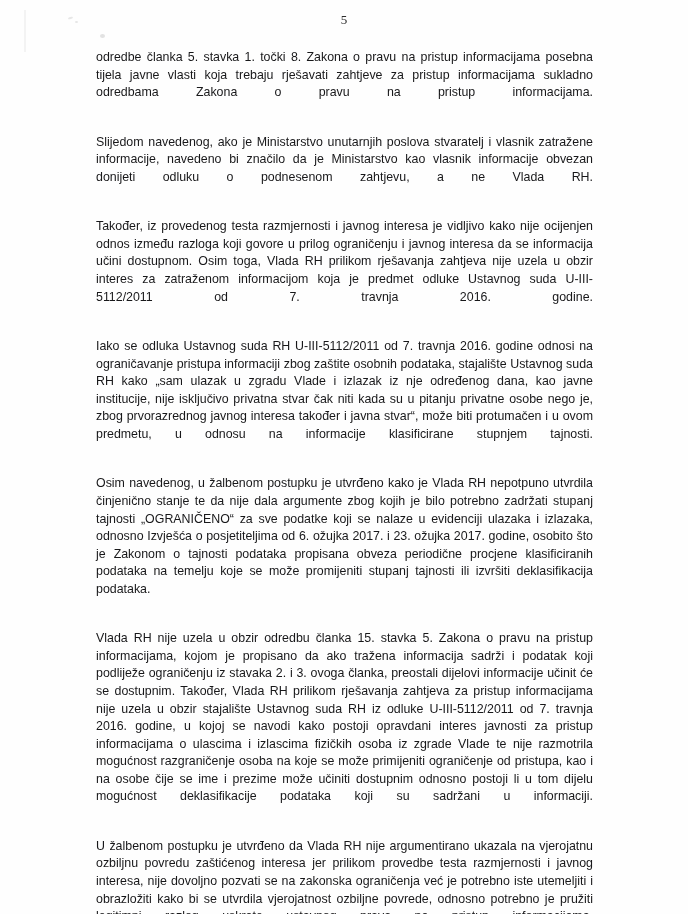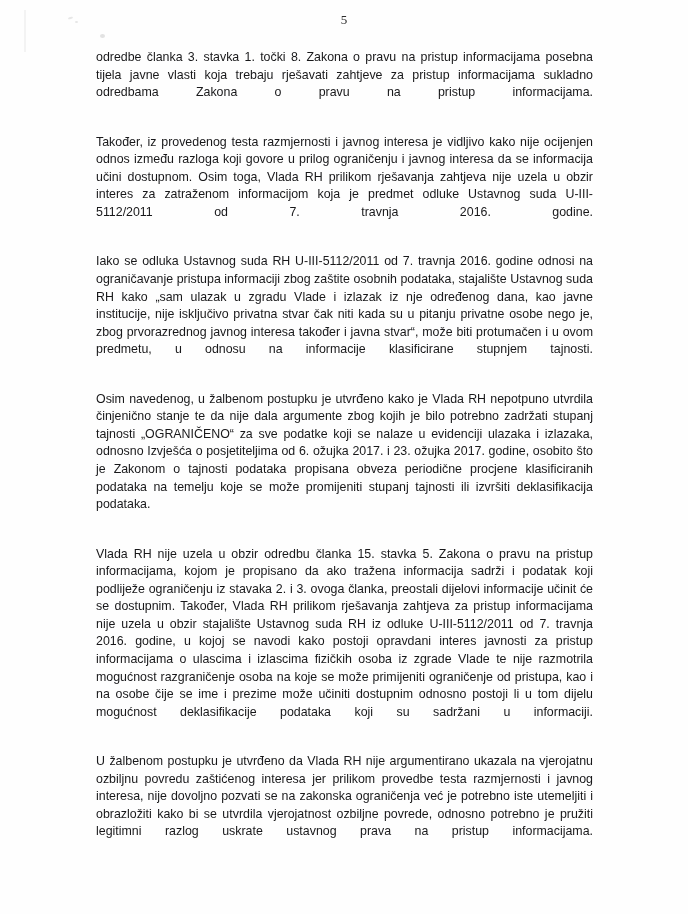--- a/index.html
+++ b/index.html
@@ -76,21 +76,22 @@
 
   <div class="scan-speck speck-a"></div>
   <div class="scan-speck speck-b"></div>
   <div class="scan-speck speck-c"></div>
   <div class="scan-speck speck-d"></div>
   <div class="scan-speck speck-e"></div>
 
   <div class="page-number">5</div>
 
   <div class="body-text">
-    <p class="para">odredbe članka 3. stavka 1. točki 8. Zakona o pravu na pristup informacijama posebna tijela javne vlasti koja trebaju rješavati zahtjeve za pristup informacijama sukladno odredbama Zakona o pravu na pristup informacijama.</p>
+    <p class="para">odredbe članka 5. stavka 1. točki 8. Zakona o pravu na pristup informacijama posebna tijela javne vlasti koja trebaju rješavati zahtjeve za pristup informacijama sukladno odredbama Zakona o pravu na pristup informacijama.</p>
+    <p class="para">Slijedom navedenog, ako je Ministarstvo unutarnjih poslova stvaratelj i vlasnik zatražene informacije, navedeno  bi značilo da je Ministarstvo kao vlasnik informacije obvezan donijeti odluku o podnesenom zahtjevu, a ne Vlada RH.</p>
     <p class="para">Također, iz provedenog testa razmjernosti i javnog interesa je vidljivo kako nije ocijenjen odnos između razloga koji govore u prilog ograničenju i javnog interesa da se informacija učini dostupnom. Osim toga, Vlada RH prilikom rješavanja zahtjeva nije uzela u obzir interes za zatraženom informacijom koja je predmet odluke Ustavnog suda U-III-5112/2011 od 7. travnja 2016. godine.</p>
     <p class="para">Iako se odluka Ustavnog suda RH U-III-5112/2011 od 7. travnja 2016. godine odnosi na ograničavanje pristupa informaciji zbog zaštite osobnih podataka, stajalište Ustavnog suda RH kako „sam ulazak u zgradu Vlade i izlazak iz nje određenog dana, kao javne institucije, nije isključivo privatna stvar čak niti kada su u pitanju privatne osobe nego je, zbog prvorazrednog javnog interesa također i javna stvar“, može biti protumačen i u ovom predmetu, u odnosu na informacije klasificirane stupnjem tajnosti.</p>
     <p class="para">Osim navedenog, u žalbenom postupku je utvrđeno kako je Vlada RH nepotpuno utvrdila činjenično stanje te da nije dala argumente zbog kojih je bilo potrebno zadržati stupanj tajnosti „OGRANIČENO“ za sve podatke koji se nalaze u evidenciji ulazaka i izlazaka, odnosno Izvješća o posjetiteljima od 6. ožujka 2017. i 23. ožujka 2017. godine, osobito što je Zakonom o tajnosti podataka propisana obveza periodične procjene klasificiranih podataka na temelju koje se može promijeniti stupanj tajnosti ili izvršiti deklasifikacija podataka.</p>
     <p class="para">Vlada RH nije uzela u obzir odredbu članka 15. stavka 5. Zakona o pravu na pristup informacijama, kojom je propisano da ako tražena informacija sadrži i podatak koji podliježe ograničenju iz stavaka 2. i 3. ovoga članka, preostali dijelovi informacije učinit će se dostupnim.  Također, Vlada RH prilikom rješavanja zahtjeva za pristup informacijama nije uzela u obzir stajalište Ustavnog suda RH iz odluke U-III-5112/2011 od 7. travnja 2016. godine, u kojoj se navodi kako postoji opravdani interes javnosti za pristup informacijama o ulascima i izlascima fizičkih osoba iz zgrade Vlade te nije razmotrila mogućnost razgraničenje  osoba na koje se može primijeniti ograničenje od pristupa, kao i na osobe čije se ime i prezime može učiniti dostupnim odnosno postoji li u tom dijelu mogućnost deklasifikacije podataka koji su sadržani u informaciji.</p>
     <p class="para">U žalbenom postupku je utvrđeno da Vlada RH nije argumentirano ukazala na vjerojatnu ozbiljnu povredu zaštićenog interesa jer prilikom provedbe testa razmjernosti i javnog interesa, nije dovoljno pozvati se na zakonska ograničenja već je potrebno iste utemeljiti i obrazložiti kako bi se utvrdila vjerojatnost ozbiljne povrede, odnosno potrebno je pružiti legitimni razlog  uskrate ustavnog prava na pristup informacijama.</p>
 
   </div>
 
 </div>
 

